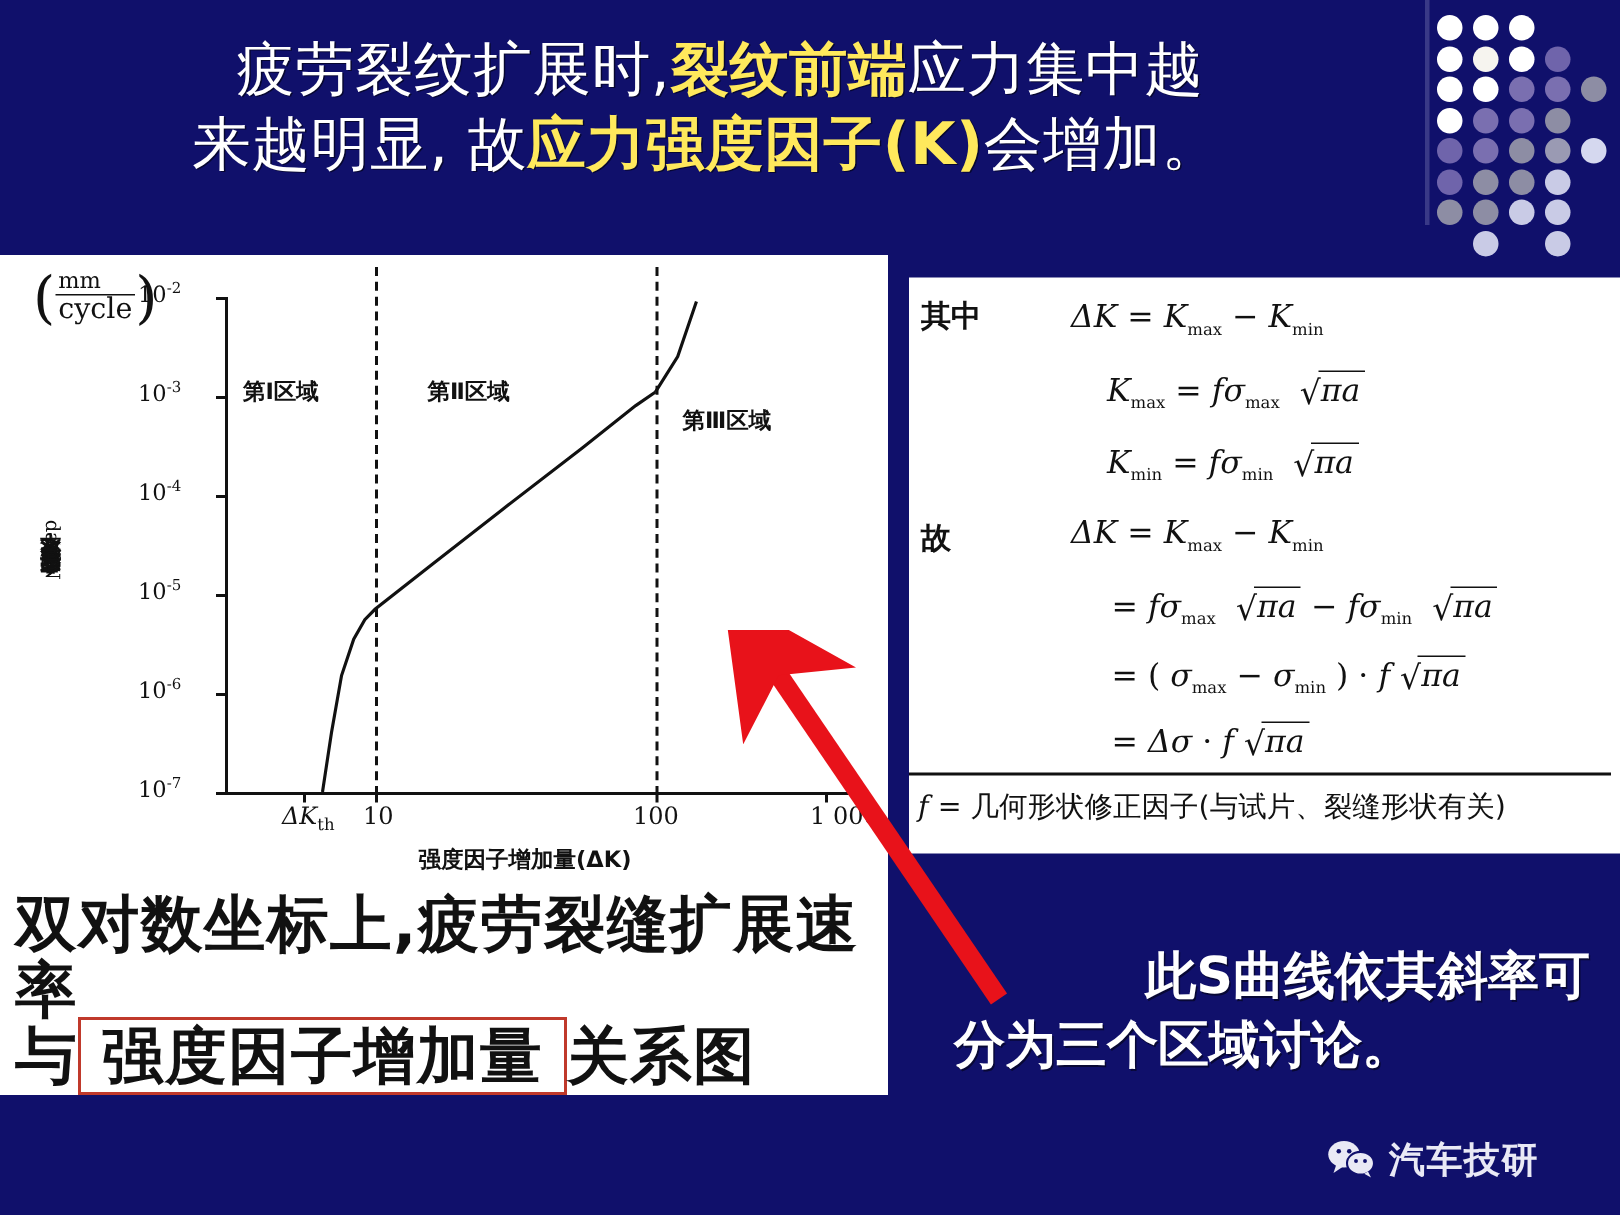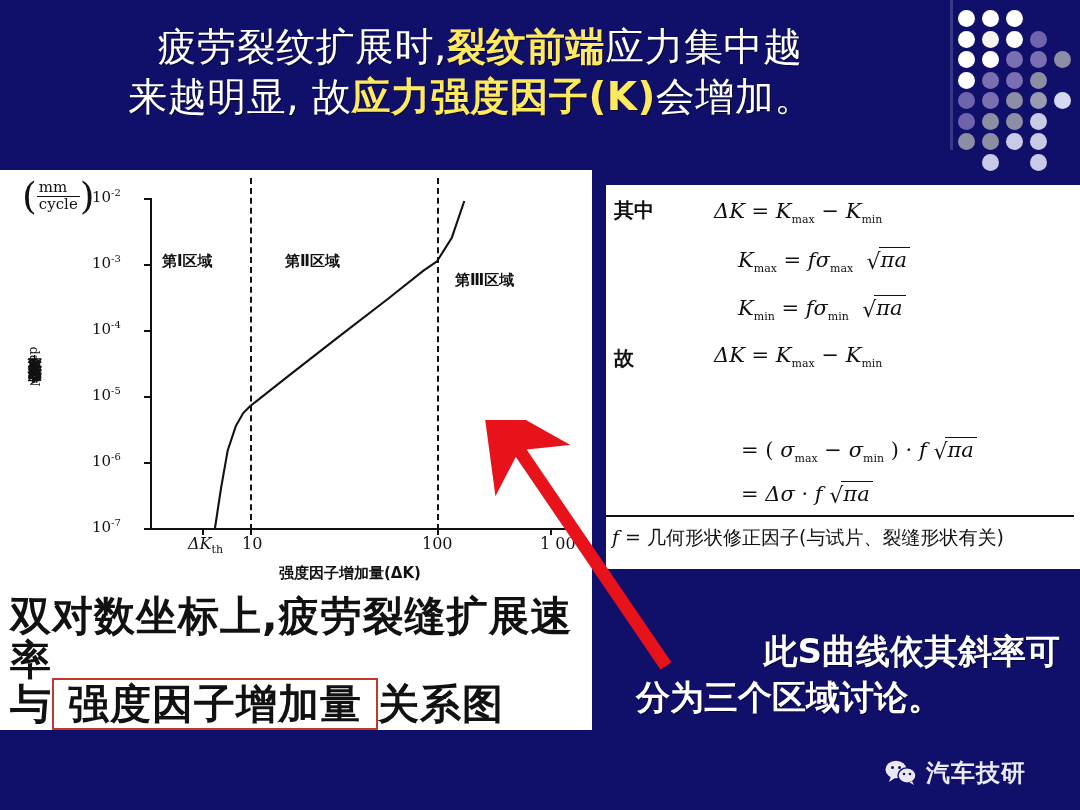--- a/index.html
+++ b/index.html
@@ -34,21 +34,21 @@
     background:#ffffff;
   }
   .fig{position:absolute;left:0;top:0;width:592px;height:420px;}
   .yunit{
     position:absolute;left:22px;top:10px;width:110px;
     font-family:"DejaVu Serif","Liberation Serif",serif;
     font-size:17px;color:#111;line-height:1;
   }
   .frac{display:inline-block;vertical-align:middle;text-align:left;line-height:1.05;}
   .frac .num{display:block;border-bottom:1.6px solid #111;padding:0 2px;font-size:15px;}
-  .frac .den{display:block;padding:0 2px;font-size:15px;}
+  .frac .den{display:block;padding:0 2px;font-size:19px;}
   .paren{display:inline-block;font-size:38px;vertical-align:middle;line-height:.85;font-weight:300;}
 
   .ylabel{
     position:absolute;left:18px;top:82px;width:32px;height:250px;
     display:flex;align-items:center;justify-content:center;
   }
   .ylabel span{
     writing-mode:vertical-rl;transform:rotate(180deg);
     font-size:14px;font-weight:bold;color:#111;letter-spacing:2px;
     font-family:"DejaVu Sans","Liberation Sans",sans-serif;white-space:nowrap;
@@ -259,20 +259,23 @@
       <span class="it"><i>K</i></span><sub class="sm">min</sub> = <span class="it"><i>f</i>σ</span><sub class="sm">min</sub> &nbsp;<span class="radical">√</span><span class="sqrt"><span class="it">π<i>a</i></span></span>
     </div>
 
     <div class="frow" style="left:8px;top:160px;">
       <span class="cjk">故</span>
     </div>
     <div class="frow" style="left:108px;top:158px;">
       <span class="it">Δ<i>K</i></span> = <span class="it"><i>K</i></span><sub class="sm">max</sub> − <span class="it"><i>K</i></span><sub class="sm">min</sub>
     </div>
 
+    <div class="frow" style="left:135px;top:206px;">
+      = <span class="it"><i>f</i>σ</span><sub class="sm">max</sub> &nbsp;<span class="radical">√</span><span class="sqrt"><span class="it">π<i>a</i></span></span> − <span class="it"><i>f</i>σ</span><sub class="sm">min</sub> &nbsp;<span class="radical">√</span><span class="sqrt"><span class="it">π<i>a</i></span></span>
+    </div>
 
     <div class="frow" style="left:135px;top:252px;">
       = ( <span class="it">σ</span><sub class="sm">max</sub> − <span class="it">σ</span><sub class="sm">min</sub> ) · <span class="it"><i>f</i></span> <span class="radical">√</span><span class="sqrt"><span class="it">π<i>a</i></span></span>
     </div>
 
     <div class="frow" style="left:135px;top:296px;">
       = <span class="it">Δσ</span> · <span class="it"><i>f</i></span> <span class="radical">√</span><span class="sqrt"><span class="it">π<i>a</i></span></span>
     </div>
 
     <div class="fsep"></div>

